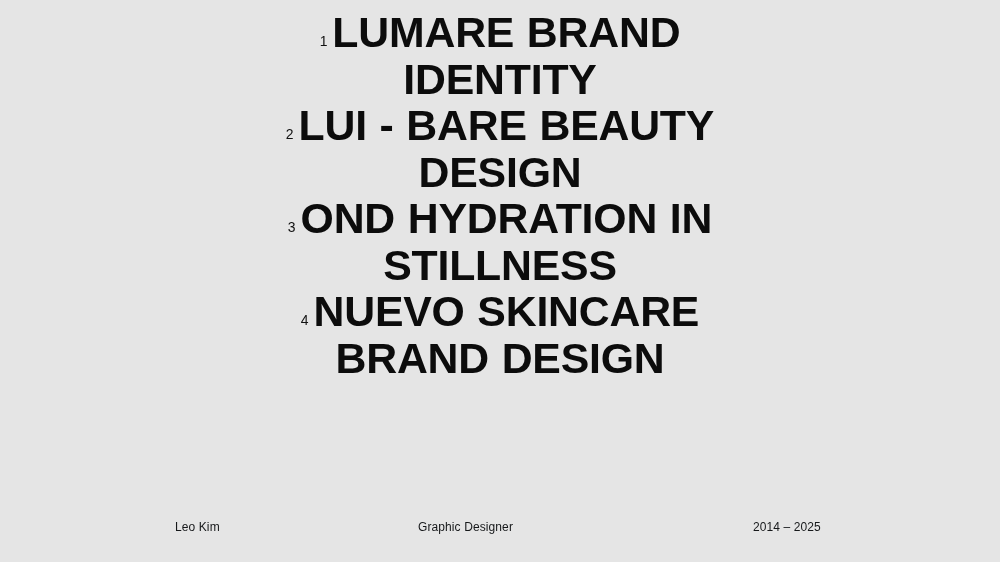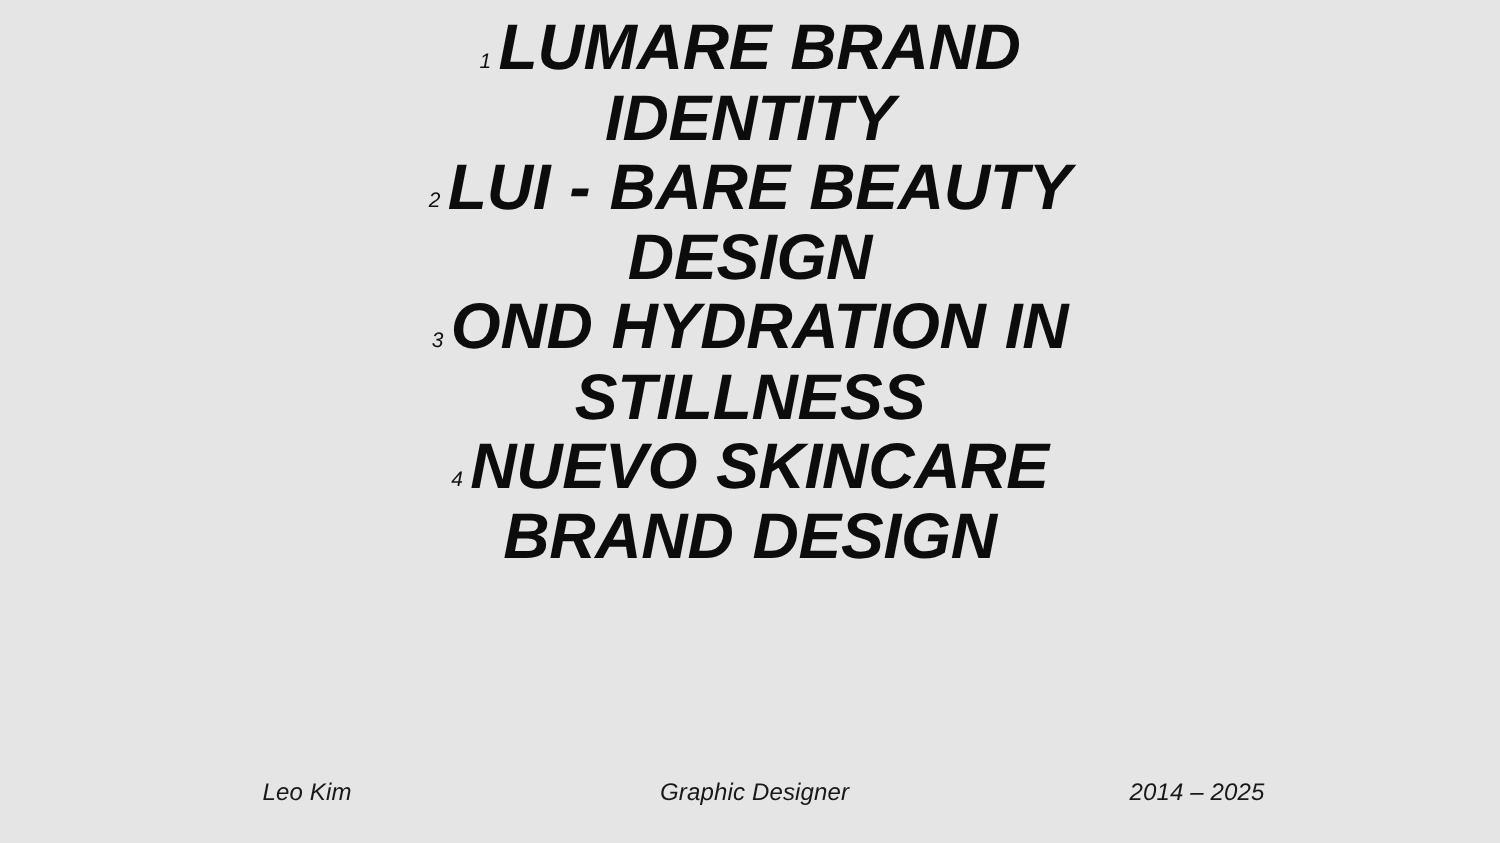--- a/index.html
+++ b/index.html
@@ -15,21 +15,20 @@
     font-family: "Liberation Sans", sans-serif;
     -webkit-font-smoothing: antialiased;
   }
 
   .slide {
     position: relative;
     width: 1000px;
     height: 562px;
     background: #e5e5e5;
     box-sizing: border-box;
-    font-style: italic;
   }
 
   
   .project-list {
     position: absolute;
     left: 0;
     right: 0;
     top: 9px;
     display: block;
     text-align: center;
@@ -76,29 +75,29 @@
     left: 0;
     right: 0;
     bottom: 0;
     height: 62px;
   }
 
   .footer-cell {
     position: absolute;
     top: 20px;
     font-family: "Liberation Sans", sans-serif;
-    font-size: 16px;
+    font-size: 12px;
     font-weight: normal;
     letter-spacing: 0.1px;
     color: #16181a;
     white-space: nowrap;
   }
 
   .footer-name   { left: 175px; }
-  .footer-role   { left: 440px; }
+  .footer-role   { left: 418px; }
   .footer-years  { left: 753px; }
 </style>
 </head>
 <body>
 
 <div class="slide">
 
   <div class="project-list">
 
     <div class="project-item">

